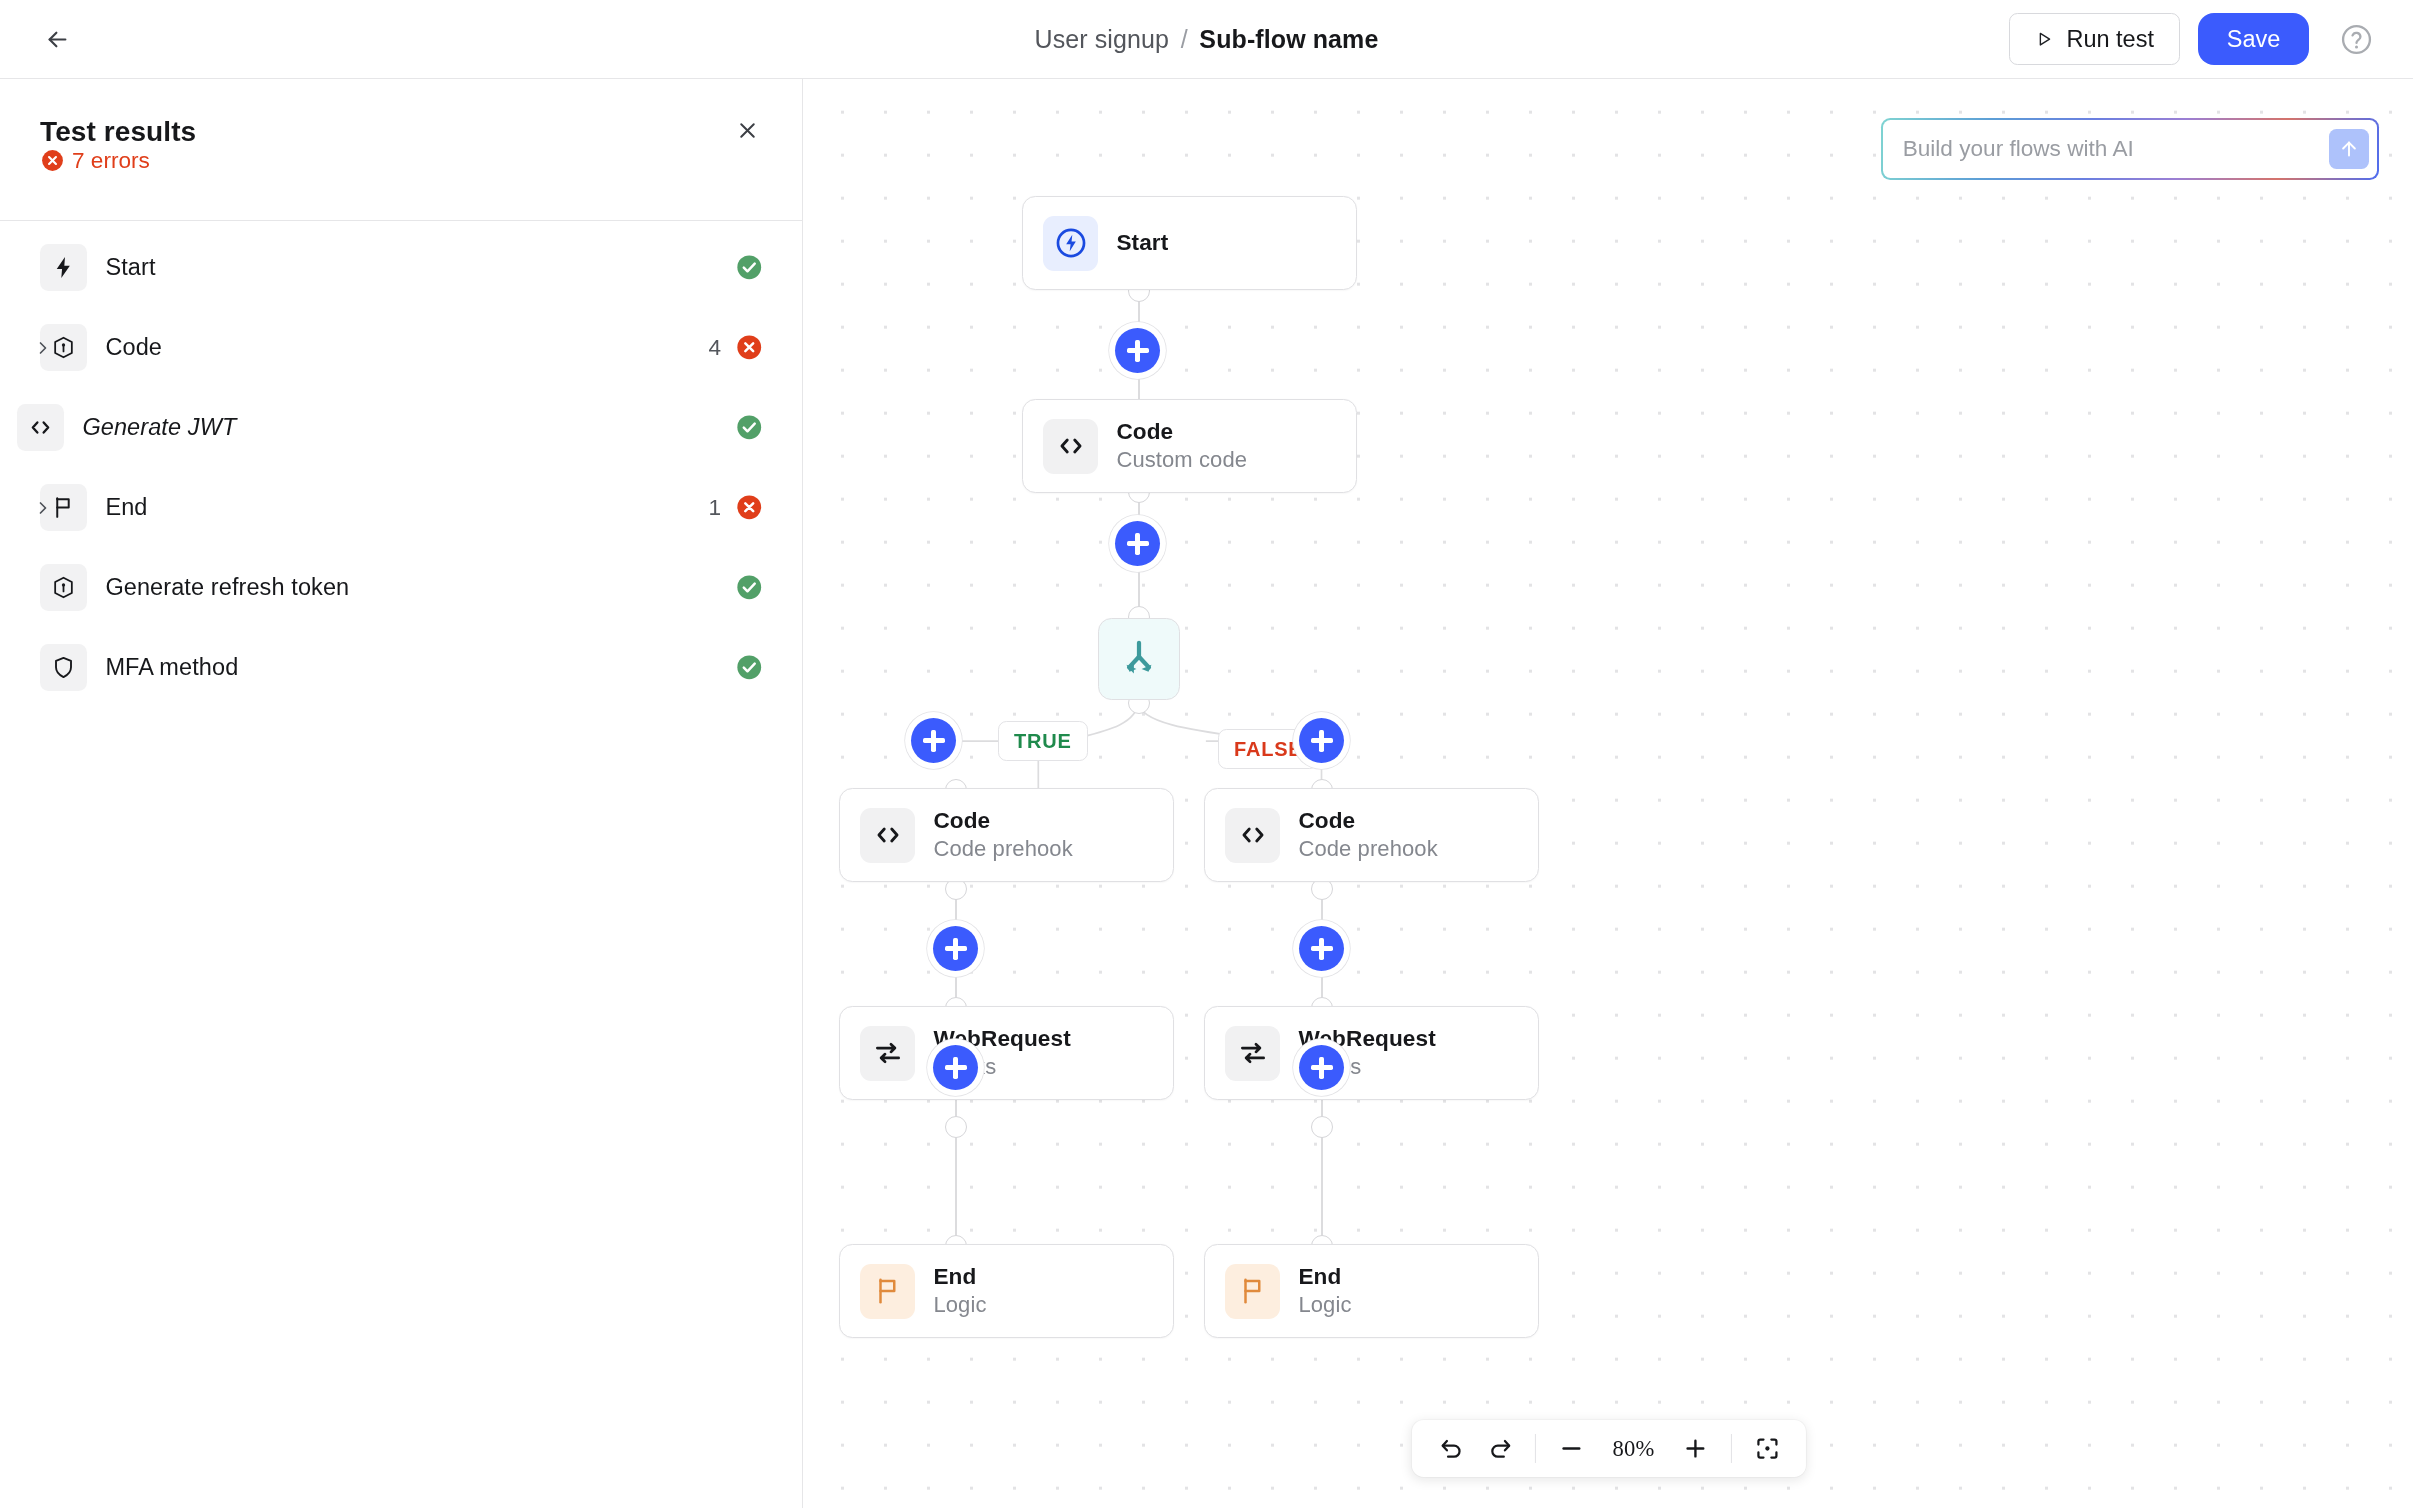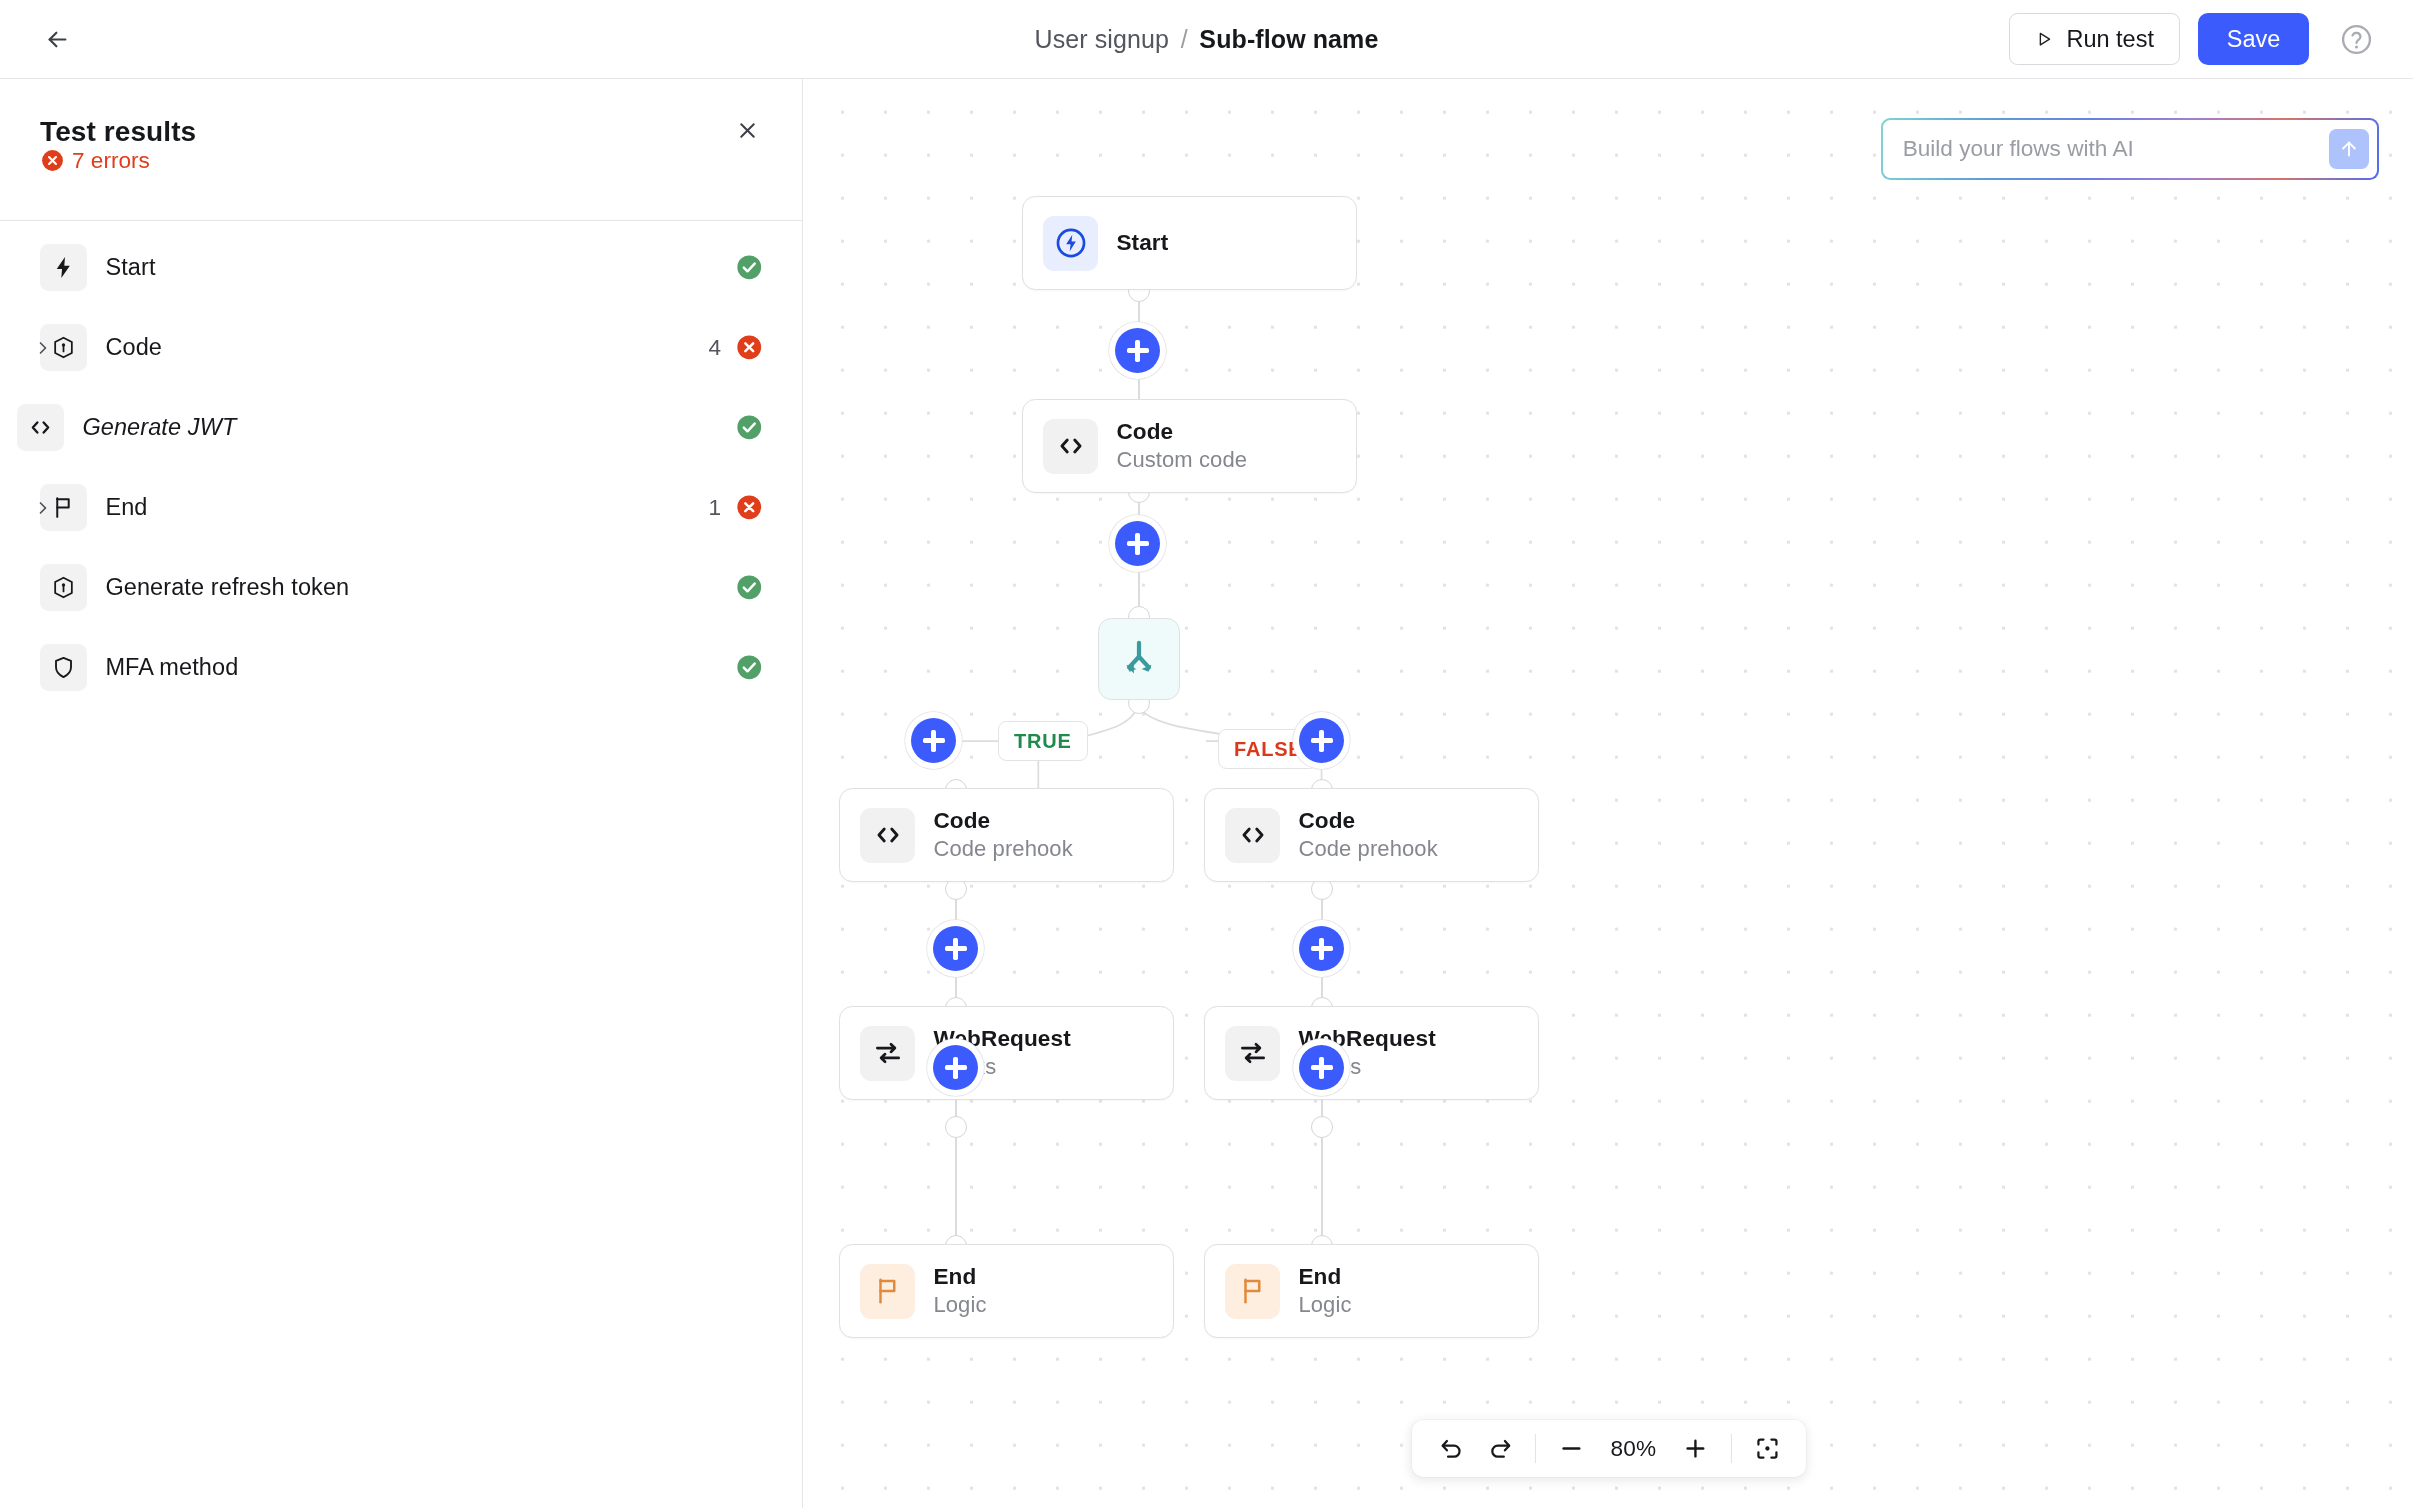--- a/index.html
+++ b/index.html
@@ -44,21 +44,21 @@
   .btn-runtest {
     height: 52px; padding: 0 25px;
     display: flex; align-items: center; gap: 13.4px;
     border: 0.8px solid #d8d9dd; border-radius: 8.4px;
     background: #fff; font-size: 23.5px; color: #17181b;
     cursor: pointer; white-space: nowrap;
   }
   .btn-save {
     height: 52px; padding: 0 28.5px;
     display: flex; align-items: center; justify-content: center;
-    border: none; border-radius: 10px;
+    border: none; border-radius: 16px;
     background: #3b5bfd; color: #fff;
     font-size: 23.5px; cursor: pointer; white-space: nowrap;
   }
   .help-btn {
     width: 44px; height: 44px; margin-left: 6.7px;
     display: flex; align-items: center; justify-content: center;
     cursor: pointer;
   }
 
   
@@ -243,20 +243,21 @@
   }
   .zb-btn {
     width: 44px; height: 44px; border-radius: 6.7px;
     display: flex; align-items: center; justify-content: center;
     cursor: pointer; background: transparent; border: none;
   }
   .zb-div { width: 0.8px; height: 28.5px; background: #e2e2e5; margin: 0 8.4px; }
   .zb-level {
     font-size: 22.6px; color: #17181b; min-width: 70px; text-align: center;
     letter-spacing: 0.2px;
+    font-family: Liberation Serif, serif;
   }
 </style>
 </head>
 <body>
 
 <div class="topbar">
   <div class="back-btn">
     <svg width="27" height="27" viewBox="0 0 24 24" fill="none" stroke="#3c3f45" stroke-width="1.9" stroke-linecap="round" stroke-linejoin="round">
       <path d="M19 12H5"></path>
         <path d="M11 18l-6-6 6-6"></path>

